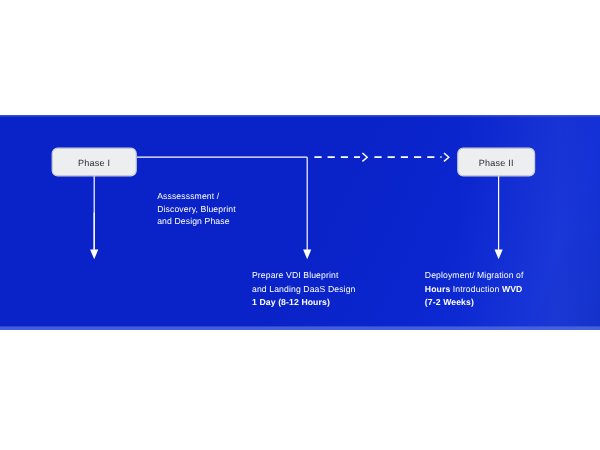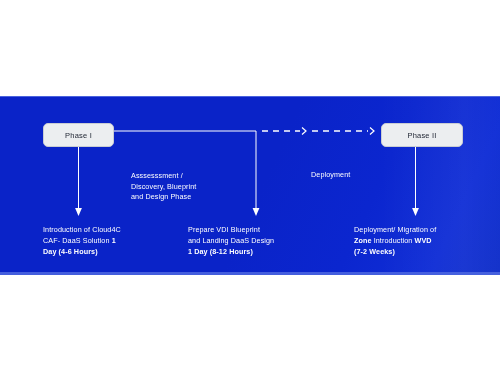--- a/index.html
+++ b/index.html
@@ -63,53 +63,53 @@
     border-radius: 5px;
     display: flex;
     align-items: center;
     justify-content: center;
     color: #1d2330;
     font-size: 7.5px;
     letter-spacing: .2px;
     box-sizing: border-box;
   }
   #phase-1-box { left: 43px;  top: 123px; width: 71px; }
-  #phase-2-box { left: 381px; top: 123px; width: 82px; }
+  #phase-2-box { left: 381px; top: 123px; width: 65px; }
 
   
   .wires {
     position: absolute;
     left: 0; top: 0;
     width: 500px; height: 179px;
     overflow: visible;
   }
 
   
   .mid-label {
     position: absolute;
     color: #ffffff;
     font-size: 7.2px;
     line-height: 10.5px;
     letter-spacing: .1px;
     white-space: pre-line;
   }
-  #assessment-label { left: 131px; top: 159px; width: 100px; margin-top: 12px; }
+  #assessment-label { left: 131px; top: 159px; width: 100px; }
   #deployment-label { left: 311px; top: 170px; width: 90px; }
 
   .caption {
     position: absolute;
     color: #ffffff;
     font-size: 7.2px;
     line-height: 10.8px;
     letter-spacing: .1px;
     top: 225px;
     width: 120px;
   }
   #caption-1 { left: 43px; }
-  #caption-2 { left: 188px; }
+  #caption-2 { left: 210px; }
   #caption-3 { left: 354px; }
   .caption b { font-weight: bold; }
 </style>
 </head>
 <body>
 
 <div id="canvas">
 
   <div class="slide-panel">
 
@@ -143,33 +143,27 @@
   <div class="phase-box" id="phase-1-box">
     <span>Phase I</span>
   </div>
   <div class="phase-box" id="phase-2-box">
     <span>Phase II</span>
   </div>
 
   <div class="mid-label" id="assessment-label">Asssesssment /
 Discovery, Blueprint
 and Design Phase</div>
-  <div class="mid-label" id="deployment-label">Deployment</div>
 
-  <div class="caption" id="caption-1">
-    <span>Introduction of Cloud4C</span><br>
-    <span>CAF- DaaS Solution </span><b>1</b><br>
-    <b>Day (4-6 Hours)</b>
-  </div>
 
   <div class="caption" id="caption-2">
     <span>Prepare VDI Blueprint</span><br>
     <span>and Landing DaaS Design</span><br>
     <b>1 Day (8-12 Hours)</b>
   </div>
 
   <div class="caption" id="caption-3">
     <span>Deployment/ Migration of</span><br>
-    <b>Zone</b><span> Introduction </span><b>WVD</b><br>
+    <b>Hours</b><span> Introduction </span><b>WVD</b><br>
     <b>(7-2 Weeks)</b>
   </div>
 
 </div>
 
 </body></html>

